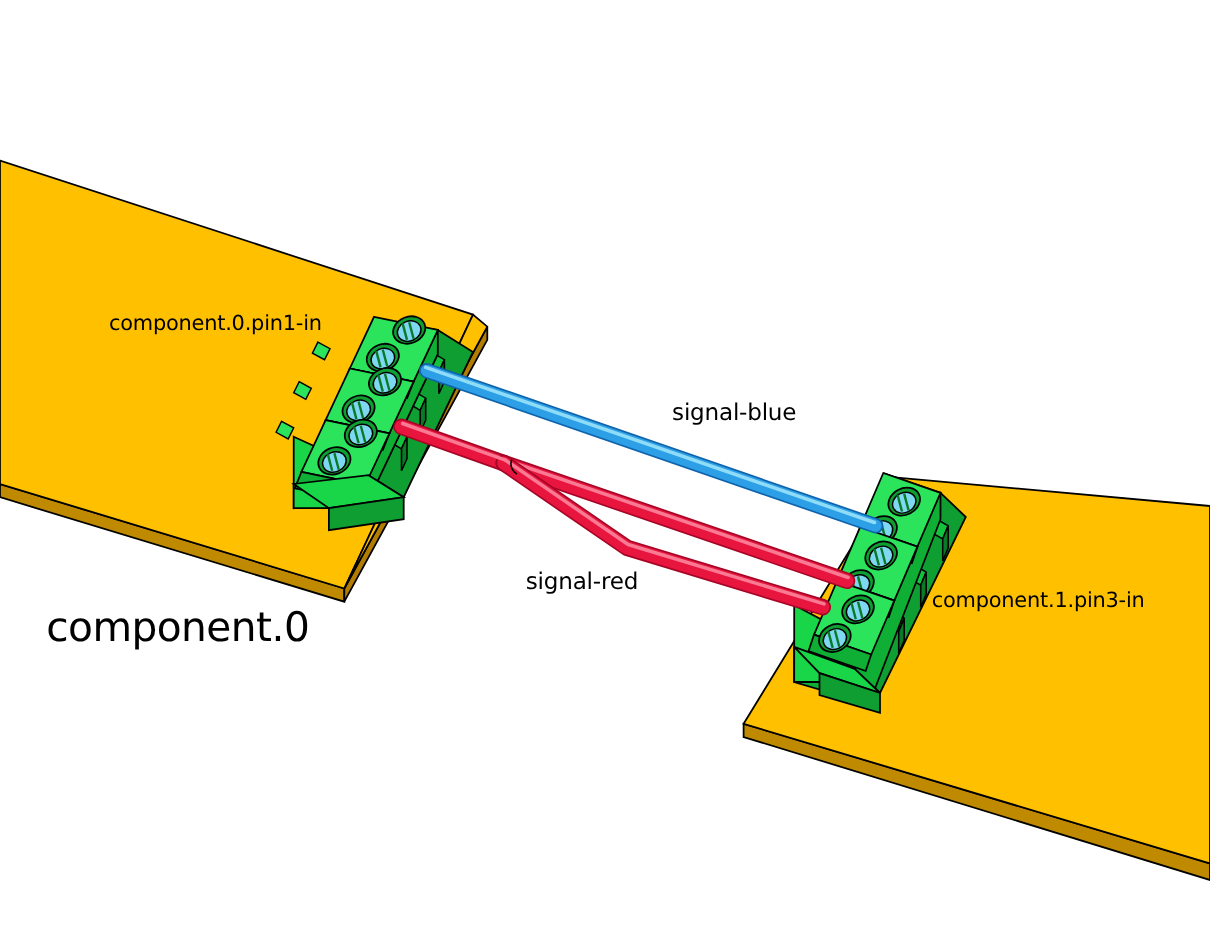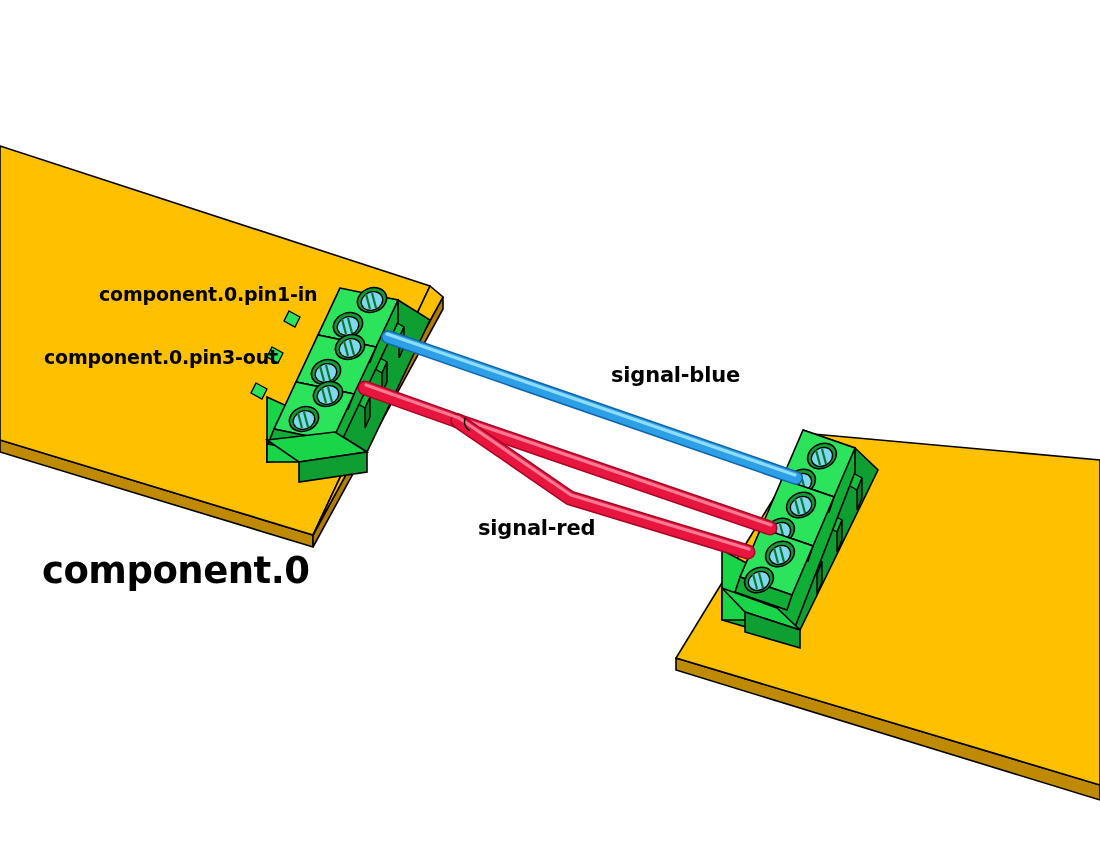--- a/index.html
+++ b/index.html
@@ -18,21 +18,21 @@
   #scene {
     position: absolute;
     left: 0;
     top: 0;
     width: 1100px;
     height: 850px;
   }
   .lbl {
     position: absolute;
     font-family: "DejaVu Sans", sans-serif;
-    font-weight: bold;
+    font-weight: normal;
     color: #000000;
     white-space: nowrap;
     line-height: 1;
     user-select: none;
   }
   .lbl-pin {
     font-size: 19px;
     letter-spacing: -0.2px;
   }
   .lbl-signal {
@@ -218,23 +218,23 @@
       <path d="M 459,418 L 571,495 L 749,549" stroke="#FA7A93" stroke-width="3.2" fill="none" stroke-linejoin="round" stroke-linecap="round"></path>
 
       <path d="M 366,385 L 459,418" stroke="#FA7A93" stroke-width="3.2" fill="none" stroke-linecap="round"></path>
 
       <path d="M 465,418 A 11 11 0 0 0 470,431" stroke="#000000" stroke-width="1.4" fill="none"></path>
     </g>
   </svg>
 
   <div class="lbl lbl-pin" style="left:99px; top:285px;">component.0.pin1-in</div>
 
-  <div class="lbl lbl-pin" style="left:44px; top:348px;">component.0.pin3-out</div>
-
-
+
+
+  <div class="lbl lbl-pin" style="left:847px; top:537px;">component.1.pin3-in</div>
 
 
   <div class="lbl lbl-signal" style="left:563px; top:365px;margin-left:48px;">signal-blue</div>
 
   <div class="lbl lbl-signal" style="left:478px; top:518px;">signal-red</div>
 
   <div class="lbl lbl-comp" style="left:14px; top:552px;">component.0</div>
 
 
 </div>

